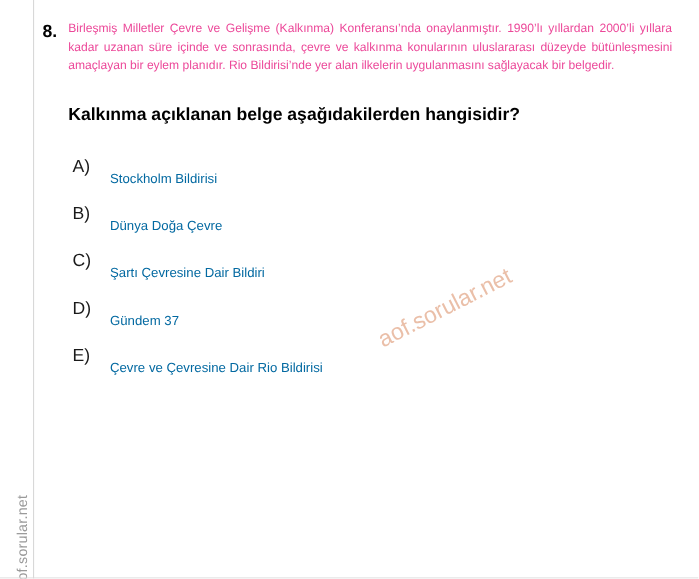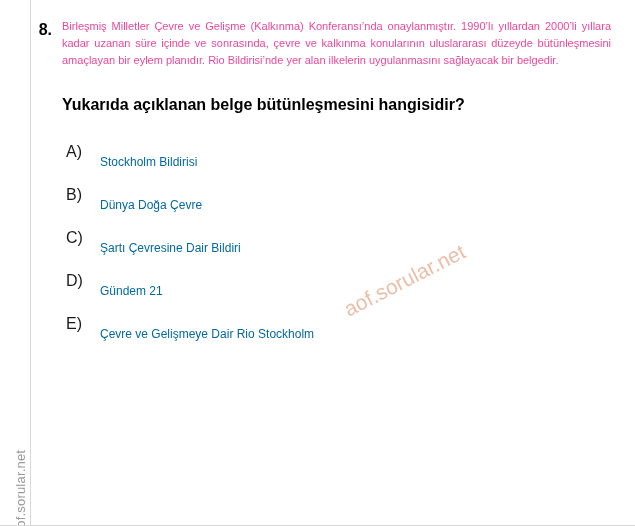--- a/index.html
+++ b/index.html
@@ -151,44 +151,44 @@
   <div class="side-watermark">
     <div class="vtext">aof.sorular.net</div>
   </div>
 
   <div class="content">
 
     <div class="question-row">
       <div class="q-number">8.</div>
       <div class="q-body">
         <p class="q-text">Birleşmiş Milletler Çevre ve Gelişme (Kalkınma) Konferansı’nda onaylanmıştır. 1990’lı yıllardan 2000’li yıllara kadar uzanan süre içinde ve sonrasında, çevre ve kalkınma konularının uluslararası düzeyde bütünleşmesini amaçlayan bir eylem planıdır. Rio Bildirisi’nde yer alan ilkelerin uygulanmasını sağlayacak bir belgedir.</p>
-        <p class="q-prompt">Yukarıda açıklanan belge bütünleşmesini hangisidir?</p>
+        <p class="q-prompt">Kalkınma açıklanan belge aşağıdakilerden hangisidir?</p>
       </div>
     </div>
 
     <div class="options">
       <div class="option">
         <span class="opt-letter">A)</span>
         <span class="opt-text">Stockholm Bildirisi</span>
       </div>
       <div class="option">
         <span class="opt-letter">B)</span>
         <span class="opt-text">Dünya Doğa Çevre</span>
       </div>
       <div class="option">
         <span class="opt-letter">C)</span>
         <span class="opt-text">Şartı Çevresine Dair Bildiri</span>
       </div>
       <div class="option">
         <span class="opt-letter">D)</span>
-        <span class="opt-text">Gündem 21</span>
+        <span class="opt-text">Gündem 37</span>
       </div>
       <div class="option">
         <span class="opt-letter">E)</span>
-        <span class="opt-text">Çevre ve Gelişmeye Dair Rio Stockholm</span>
+        <span class="opt-text">Çevre ve Çevresine Dair Rio Bildirisi</span>
       </div>
     </div>
 
   </div>
 
   <div class="wm-diagonal">aof.sorular.net</div>
 
   <div class="bottom-rule"></div>
 
 </div>

